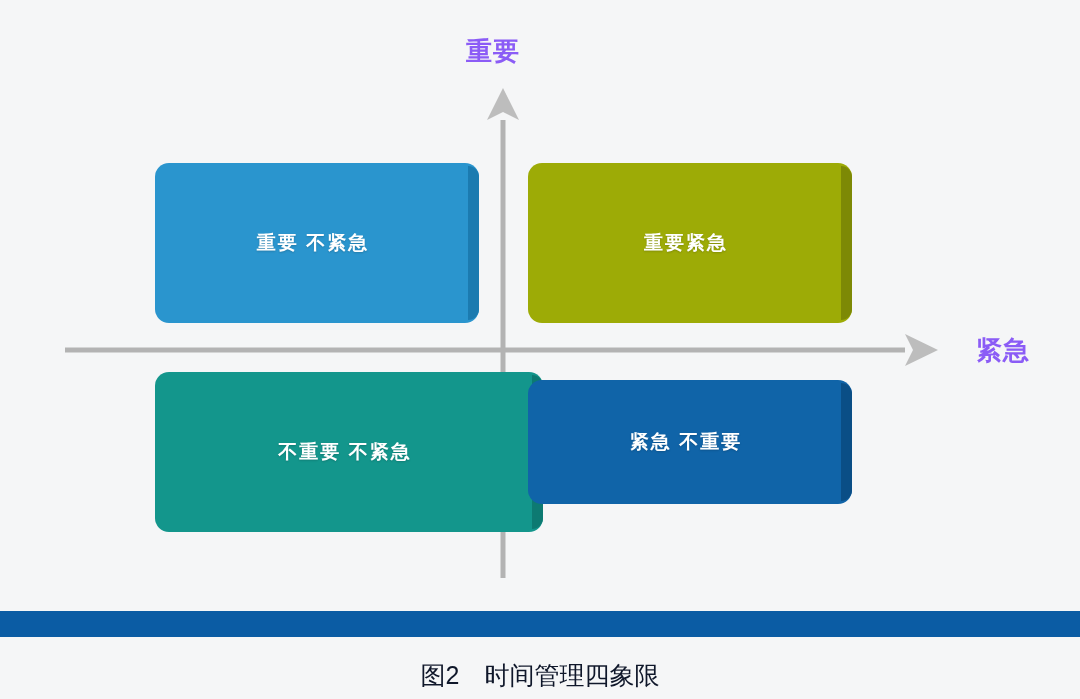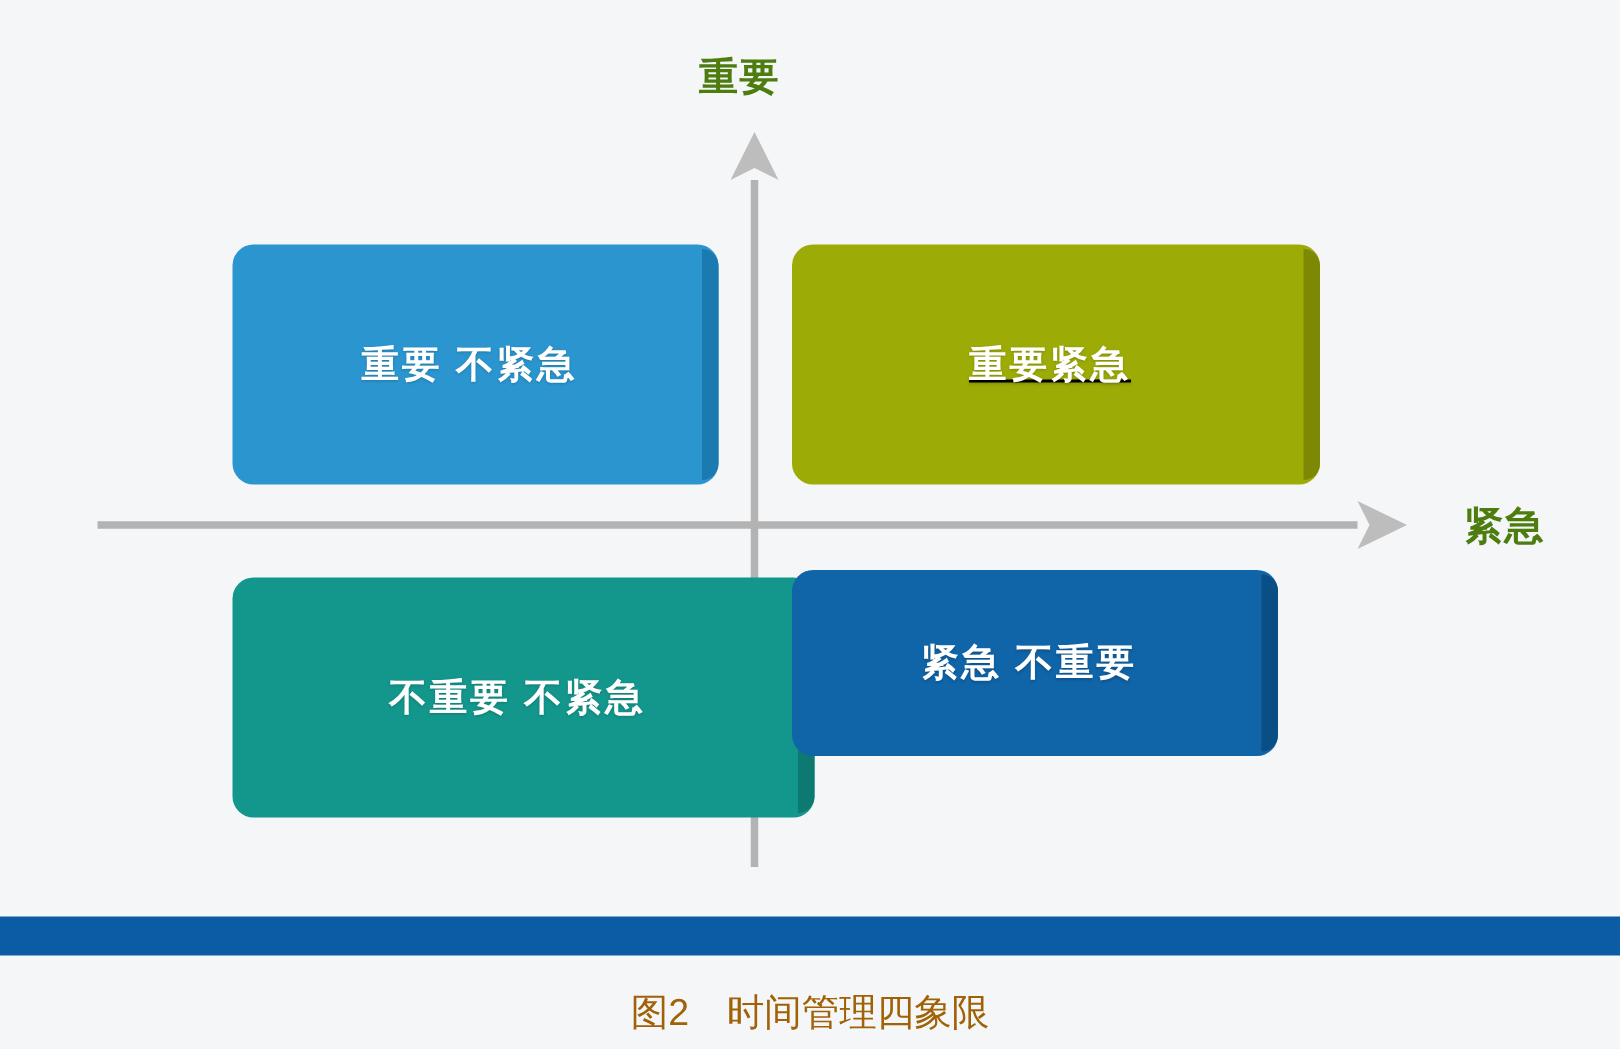--- a/index.html
+++ b/index.html
@@ -29,21 +29,21 @@
     left: 0;
     top: 0;
     width: 1080px;
     height: 640px;
     pointer-events: none;
   }
 
   
   .axis-label {
     position: absolute;
-    color: #4d7c0f;
+    color: #8b5cf6;
     font-size: 26px;
     font-weight: bold;
     letter-spacing: 1px;
     white-space: nowrap;
     line-height: 1;
   }
   #axis-label-vertical {
     left: 466px;
     top: 38px;
   }
@@ -76,37 +76,37 @@
     top: 3px;
     bottom: 3px;
     right: 0;
     width: 11px;
     border-radius: 0 13px 13px 0;
   }
   .quadrant .qtext {
     position: relative;
     z-index: 3;
     color: #ffffff;
-    font-size: 25px;
+    font-size: 19px;
     font-weight: bold;
     letter-spacing: 2px;
     line-height: 1.45;
     text-align: center;
     text-shadow: 0 1px 2px rgba(0,0,0,0.18);
     margin-right: 8px;
   }
 
   #quadrant-important-not-urgent {
     left: 155px;  top: 163px;  width: 324px;  height: 160px;
   }
   #quadrant-important-urgent {
-    left: 528px;  top: 163px;  width: 352px;  height: 160px; text-decoration: underline;
+    left: 528px;  top: 163px;  width: 324px;  height: 160px;
   }
   #quadrant-not-important-not-urgent {
-    left: 155px;  top: 385px;  width: 388px;  height: 160px;
+    left: 155px;  top: 372px;  width: 388px;  height: 160px;
   }
   #quadrant-urgent-not-important {
     left: 528px;  top: 380px;  width: 324px;  height: 124px;
   }
 
   
   #bottom-accent-bar {
     position: absolute;
     left: 0;
     top: 611px;
@@ -114,21 +114,21 @@
     height: 26px;
   }
 
   
   #figure-caption {
     position: absolute;
     left: 0;
     top: 660px;
     width: 1080px;
     text-align: center;
-    color: #a16207;
+    color: #0f172a;
     font-size: 25px;
     line-height: 1.2;
     white-space: pre;
   }
 </style>
 </head>
 <body style="background: rgb(245, 246, 247);">
 
 <div id="figure-canvas">
 

